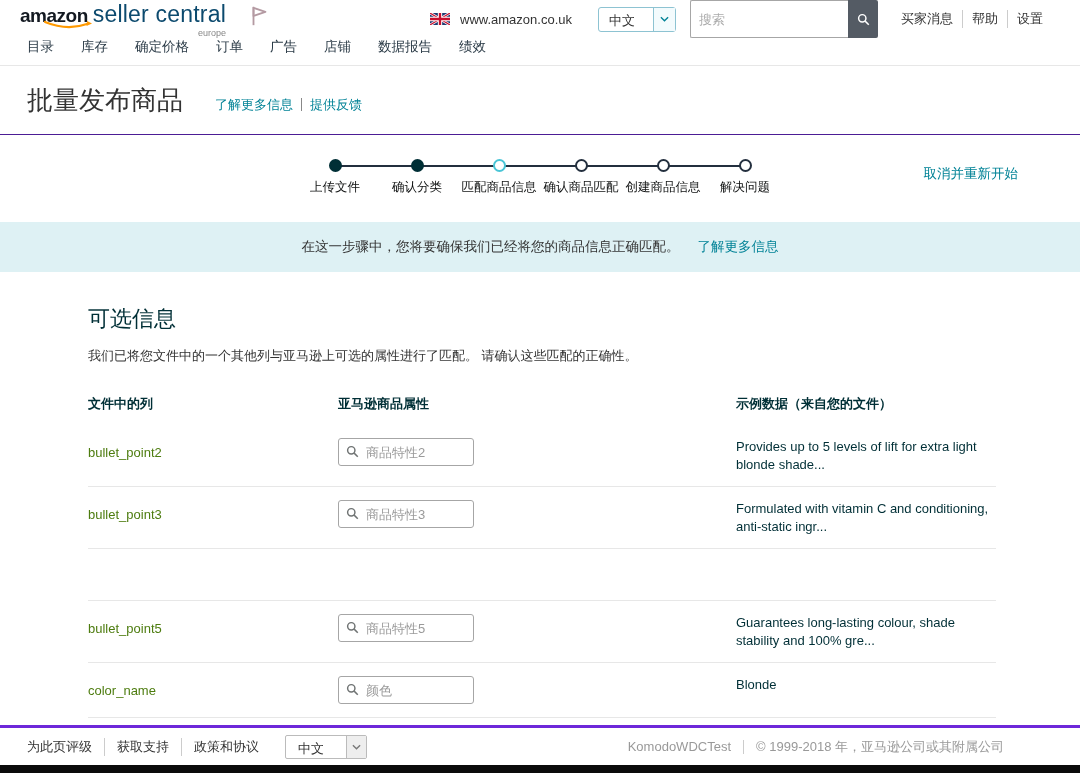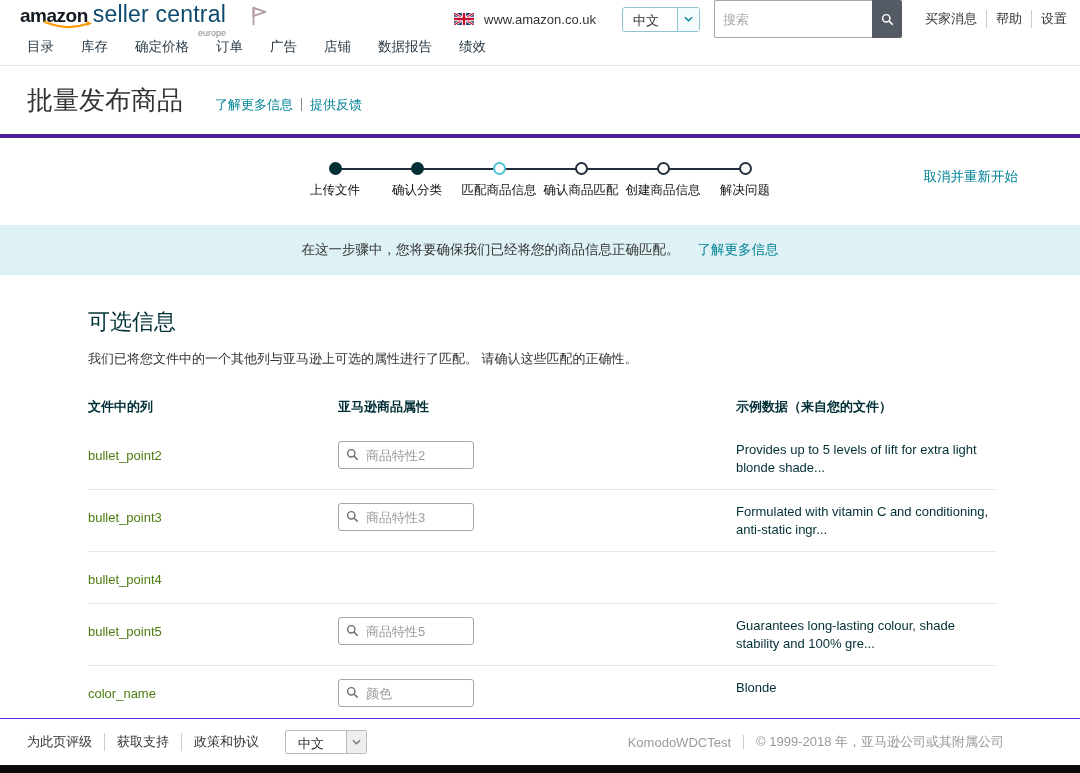--- a/index.html
+++ b/index.html
@@ -3,21 +3,21 @@
 <meta charset="utf-8">
 <style>
   * { box-sizing: border-box; margin: 0; padding: 0; }
   html,body { width:1080px; height:773px; }
   body {
     font-family: "Liberation Sans", "DejaVu Sans", sans-serif;
     background:#fff; color:#333; position:relative; overflow:hidden;
     font-size:13px;
   }
   
-  .topbar { display:flex; align-items:center; height:38px; padding:0 4px 0 20px; }
+  .topbar { display:flex; align-items:center; height:38px; padding:0 28px 0 20px; }
   .logo { position:relative; line-height:1; padding-top:2px; }
   .logo-row { display:flex; align-items:baseline; gap:5px; }
   .logo-amazon { font-weight:bold; font-size:19px; color:#131921; letter-spacing:-0.5px; position:relative;}
   .logo-smile { position:absolute; left:23px; top:19px; }
   .logo-seller { font-size:23px; color:#0c4a6e; letter-spacing:0.2px; }
   .logo-region { font-size:9px; color:#888; text-align:right; margin-top:3px; }
   .pennant { margin-left:22px; margin-top:-6px; }
   .top-spacer { flex:1; }
   .marketplace { display:flex; align-items:center; gap:10px; margin-right:26px; }
   .marketplace-url { font-size:13px; color:#333; }
@@ -32,21 +32,21 @@
   .searchbox input::placeholder { color:#aaa; }
   .search-btn { width:30px; background:#545b64; border:none; border-radius:0 2px 2px 0;
     display:flex; align-items:center; justify-content:center; cursor:pointer; }
   .top-links { display:flex; align-items:center; }
   .top-links .tlink { padding:0 9px; color:#333; font-size:13px; cursor:pointer; white-space:nowrap; }
   .top-links .tlink + .tlink { border-left:1px solid #ccc; }
   
   .nav { display:flex; gap:27px; padding:0 0 9px 27px; border-bottom:1px solid #e7e7e7; }
   .nav-item { font-size:13.5px; color:#2b3b47; cursor:pointer; white-space:nowrap; }
   
-  .pagehead { display:flex; align-items:center; padding:17px 0 16px 27px; border-bottom:4px solid #4c1d95; }
+  .pagehead { display:flex; align-items:center; padding:17px 0 16px 27px; border-bottom:1px solid #4c1d95; }
   .page-title { font-size:26px; color:#333; font-weight:400; }
   .title-links { display:flex; align-items:center; margin-left:32px; margin-top:8px; }
   .title-links .tl { color:#008296; font-size:13px; cursor:pointer; }
   .title-links .sep { width:1px; height:13px; background:#888; margin:0 8px; }
   
   .stepper-wrap { position:relative; padding:24px 0 16px 0; }
   .cancel-link { position:absolute; right:62px; top:30px; color:#008296; font-size:13.5px; cursor:pointer; }
   .steps { display:flex; width:492px; margin:0 auto; position:relative; }
   .steps .rail { position:absolute; top:6px; left:41px; right:41px; height:2px; background:#232f3e; }
   .step { width:82px; display:flex; flex-direction:column; align-items:center; position:relative; z-index:1; }
@@ -71,21 +71,21 @@
   .attr-input-wrap { position:relative; width:166px; }
   .attr-input { width:136px; height:28px; border:1px solid #a6a6a6; border-radius:3px;
     padding:0 8px 0 27px; font-size:13px; color:#333; font-family:inherit; background:#fff; }
   .attr-input::placeholder { color:#9a9a9a; }
   .mag { position:absolute; left:8px; top:7px; }
   .cell-sample { font-size:13px; color:#002f36; max-width:272px; line-height:1.35; }
   .btn-row { display:flex; justify-content:flex-end; margin-top:14px; }
   .continue-btn { background:#008296; color:#fff; border:none; border-radius:2px;
     font-size:13.5px; padding:8px 20px; cursor:pointer; font-family:inherit; }
   
-  .footer { position:absolute; left:0; right:0; bottom:8px; height:47px; border-top:1px solid #6d28d9;
+  .footer { position:absolute; left:0; right:0; bottom:8px; height:40px; border-top:3px solid #6d28d9;
     display:flex; align-items:center; padding:0 76px 0 27px; background:#fff; }
   .foot-links { display:flex; align-items:center; }
   .flink { color:#333; font-size:13px; cursor:pointer; padding:0 12px; }
   .flink:first-child { padding-left:0; }
   .flink + .flink { border-left:1px solid #ccc; }
   .foot-select { display:flex; align-items:stretch; border:1px solid #bbb; border-radius:2px; height:24px; margin-left:14px; cursor:pointer; background:#fff; }
   .foot-select .val { padding:4px 22px 0 12px; font-size:13px; color:#333; }
   .foot-select .chev { width:20px; border-left:1px solid #bbb; background:#eee; display:flex; align-items:center; justify-content:center; }
   .foot-spacer { flex:1; }
   .foot-right { display:flex; align-items:center; color:#999; font-size:13px; }
@@ -231,21 +231,20 @@
         <svg class="mag" width="13" height="13" viewBox="0 0 16 16">
           <circle cx="6.5" cy="6.5" r="4.5" fill="none" stroke="#6f7373" stroke-width="1.8"></circle>
           <path d="M10 10 L14.5 14.5" stroke="#6f7373" stroke-width="1.8"></path>
         </svg>
         <input class="attr-input" type="text" placeholder="商品特性3" style="">
       </span>
       <span class="cell-sample">Formulated with vitamin C and conditioning, anti-static ingr...</span>
     </div>
 
     <div class="tbl-row">
-      <span class="cell-col">bullet_point4</span>
     </div>
 
     <div class="tbl-row">
       <span class="cell-col">bullet_point5</span>
       <span class="attr-input-wrap">
         <svg class="mag" width="13" height="13" viewBox="0 0 16 16">
           <circle cx="6.5" cy="6.5" r="4.5" fill="none" stroke="#6f7373" stroke-width="1.8"></circle>
           <path d="M10 10 L14.5 14.5" stroke="#6f7373" stroke-width="1.8"></path>
         </svg>
         <input class="attr-input" type="text" placeholder="商品特性5" style="">

